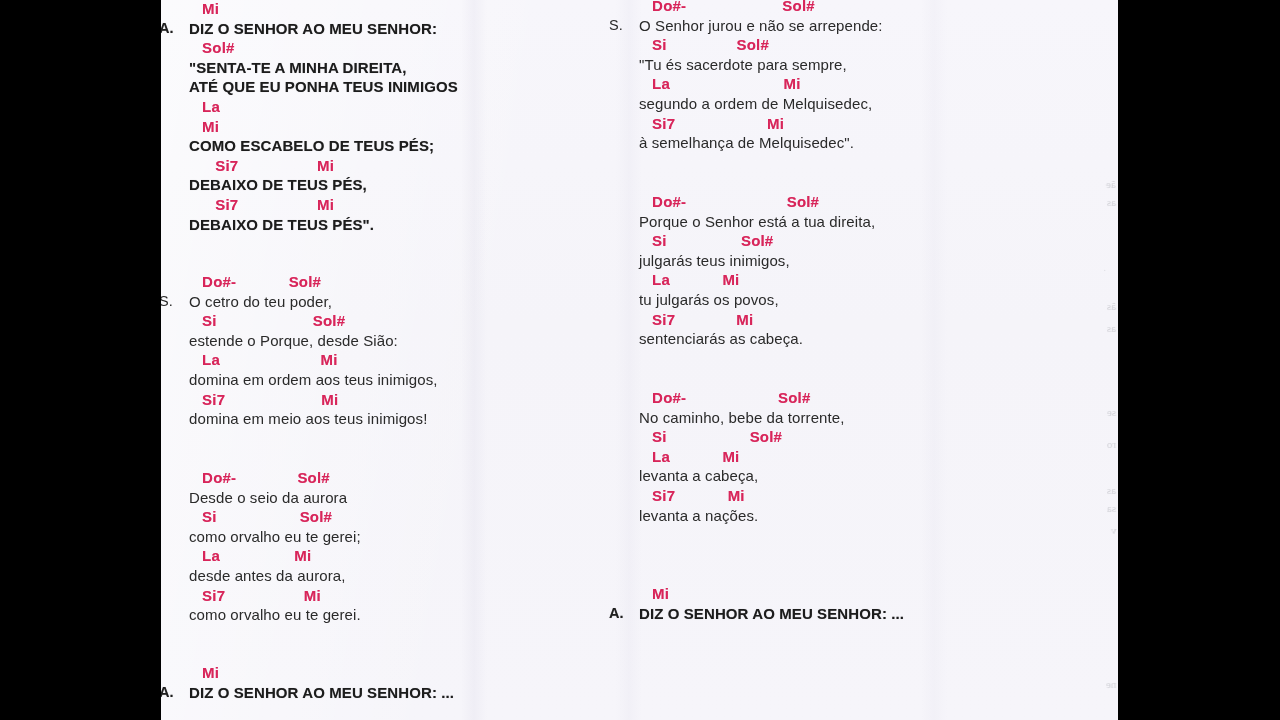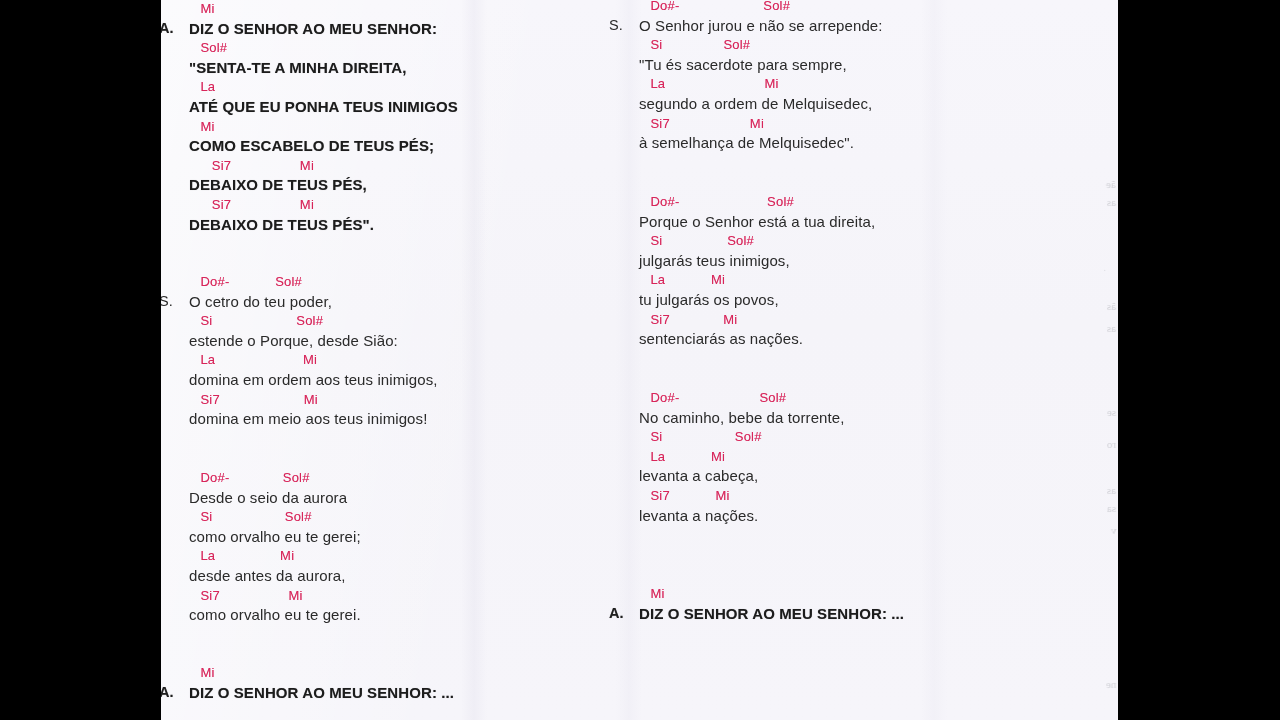--- a/index.html
+++ b/index.html
@@ -68,22 +68,22 @@
     height: 19.6px;
     line-height: 19.6px;
     white-space: pre;
     font-size: 15px;
     letter-spacing: .1px;
   }
 
   
   .chords {
     color: #d8255a;
-    font-size: 13px;
-    font-weight: 400;
+    font-size: 15px;
+    font-weight: 700;
     letter-spacing: .2px;
     text-shadow: 0 0 .6px rgba(216,37,90,.45);
   }
 
   
   .lyric-a {
     color: #1c1c1c;
     font-weight: 700;
     font-size: 15px;
     text-shadow: 0 0 .7px rgba(0,0,0,.35);
@@ -145,22 +145,22 @@
     <div class="seam s3"></div>
 
     <div class="columns">
 
       <div class="col col-left">
         <div class="block" id="L0" style="top:-1px;">
             <div class="line chords">   Mi</div>
             <div class="line lyric-a">DIZ O SENHOR AO MEU SENHOR:<span class="marker">A.</span></div>
             <div class="line chords">   Sol#</div>
             <div class="line lyric-a">"SENTA-TE A MINHA DIREITA,</div>
+            <div class="line lyric-a">ATÉ QUE EU PONHA TEUS INIMIGOS</div>
             <div class="line chords">   La</div>
-            <div class="line lyric-a">ATÉ QUE EU PONHA TEUS INIMIGOS</div>
             <div class="line chords">   Mi</div>
             <div class="line lyric-a">COMO ESCABELO DE TEUS PÉS;</div>
             <div class="line chords">      Si7                  Mi</div>
             <div class="line lyric-a">DEBAIXO DE TEUS PÉS,</div>
             <div class="line chords">      Si7                  Mi</div>
             <div class="line lyric-a">DEBAIXO DE TEUS PÉS".</div>
           </div>
         <div class="block" id="L1" style="top:272px;">
             <div class="line chords">   Do#-            Sol#</div>
             <div class="line lyric-s">O cetro do teu poder,<span class="marker soft">S.</span></div>
@@ -199,21 +199,21 @@
             <div class="line lyric-s">à semelhança de Melquisedec".</div>
           </div>
         <div class="block" id="R1" style="top:192px;">
             <div class="line chords">   Do#-                       Sol#</div>
             <div class="line lyric-s">Porque o Senhor está a tua direita,</div>
             <div class="line chords">   Si                 Sol#</div>
             <div class="line lyric-s">julgarás teus inimigos,</div>
             <div class="line chords">   La            Mi</div>
             <div class="line lyric-s">tu julgarás os povos,</div>
             <div class="line chords">   Si7              Mi</div>
-            <div class="line lyric-s">sentenciarás as nações.</div>
+            <div class="line lyric-s">sentenciarás as cabeça.</div>
           </div>
         <div class="block" id="R2" style="top:388px;">
             <div class="line chords">   Do#-                     Sol#</div>
             <div class="line lyric-s">No caminho, bebe da torrente,</div>
             <div class="line chords">   Si                   Sol#</div>
             <div class="line chords">   La            Mi</div>
             <div class="line lyric-s">levanta a cabeça,</div>
             <div class="line chords">   Si7            Mi</div>
             <div class="line lyric-s">levanta a nações.</div>
           </div>

